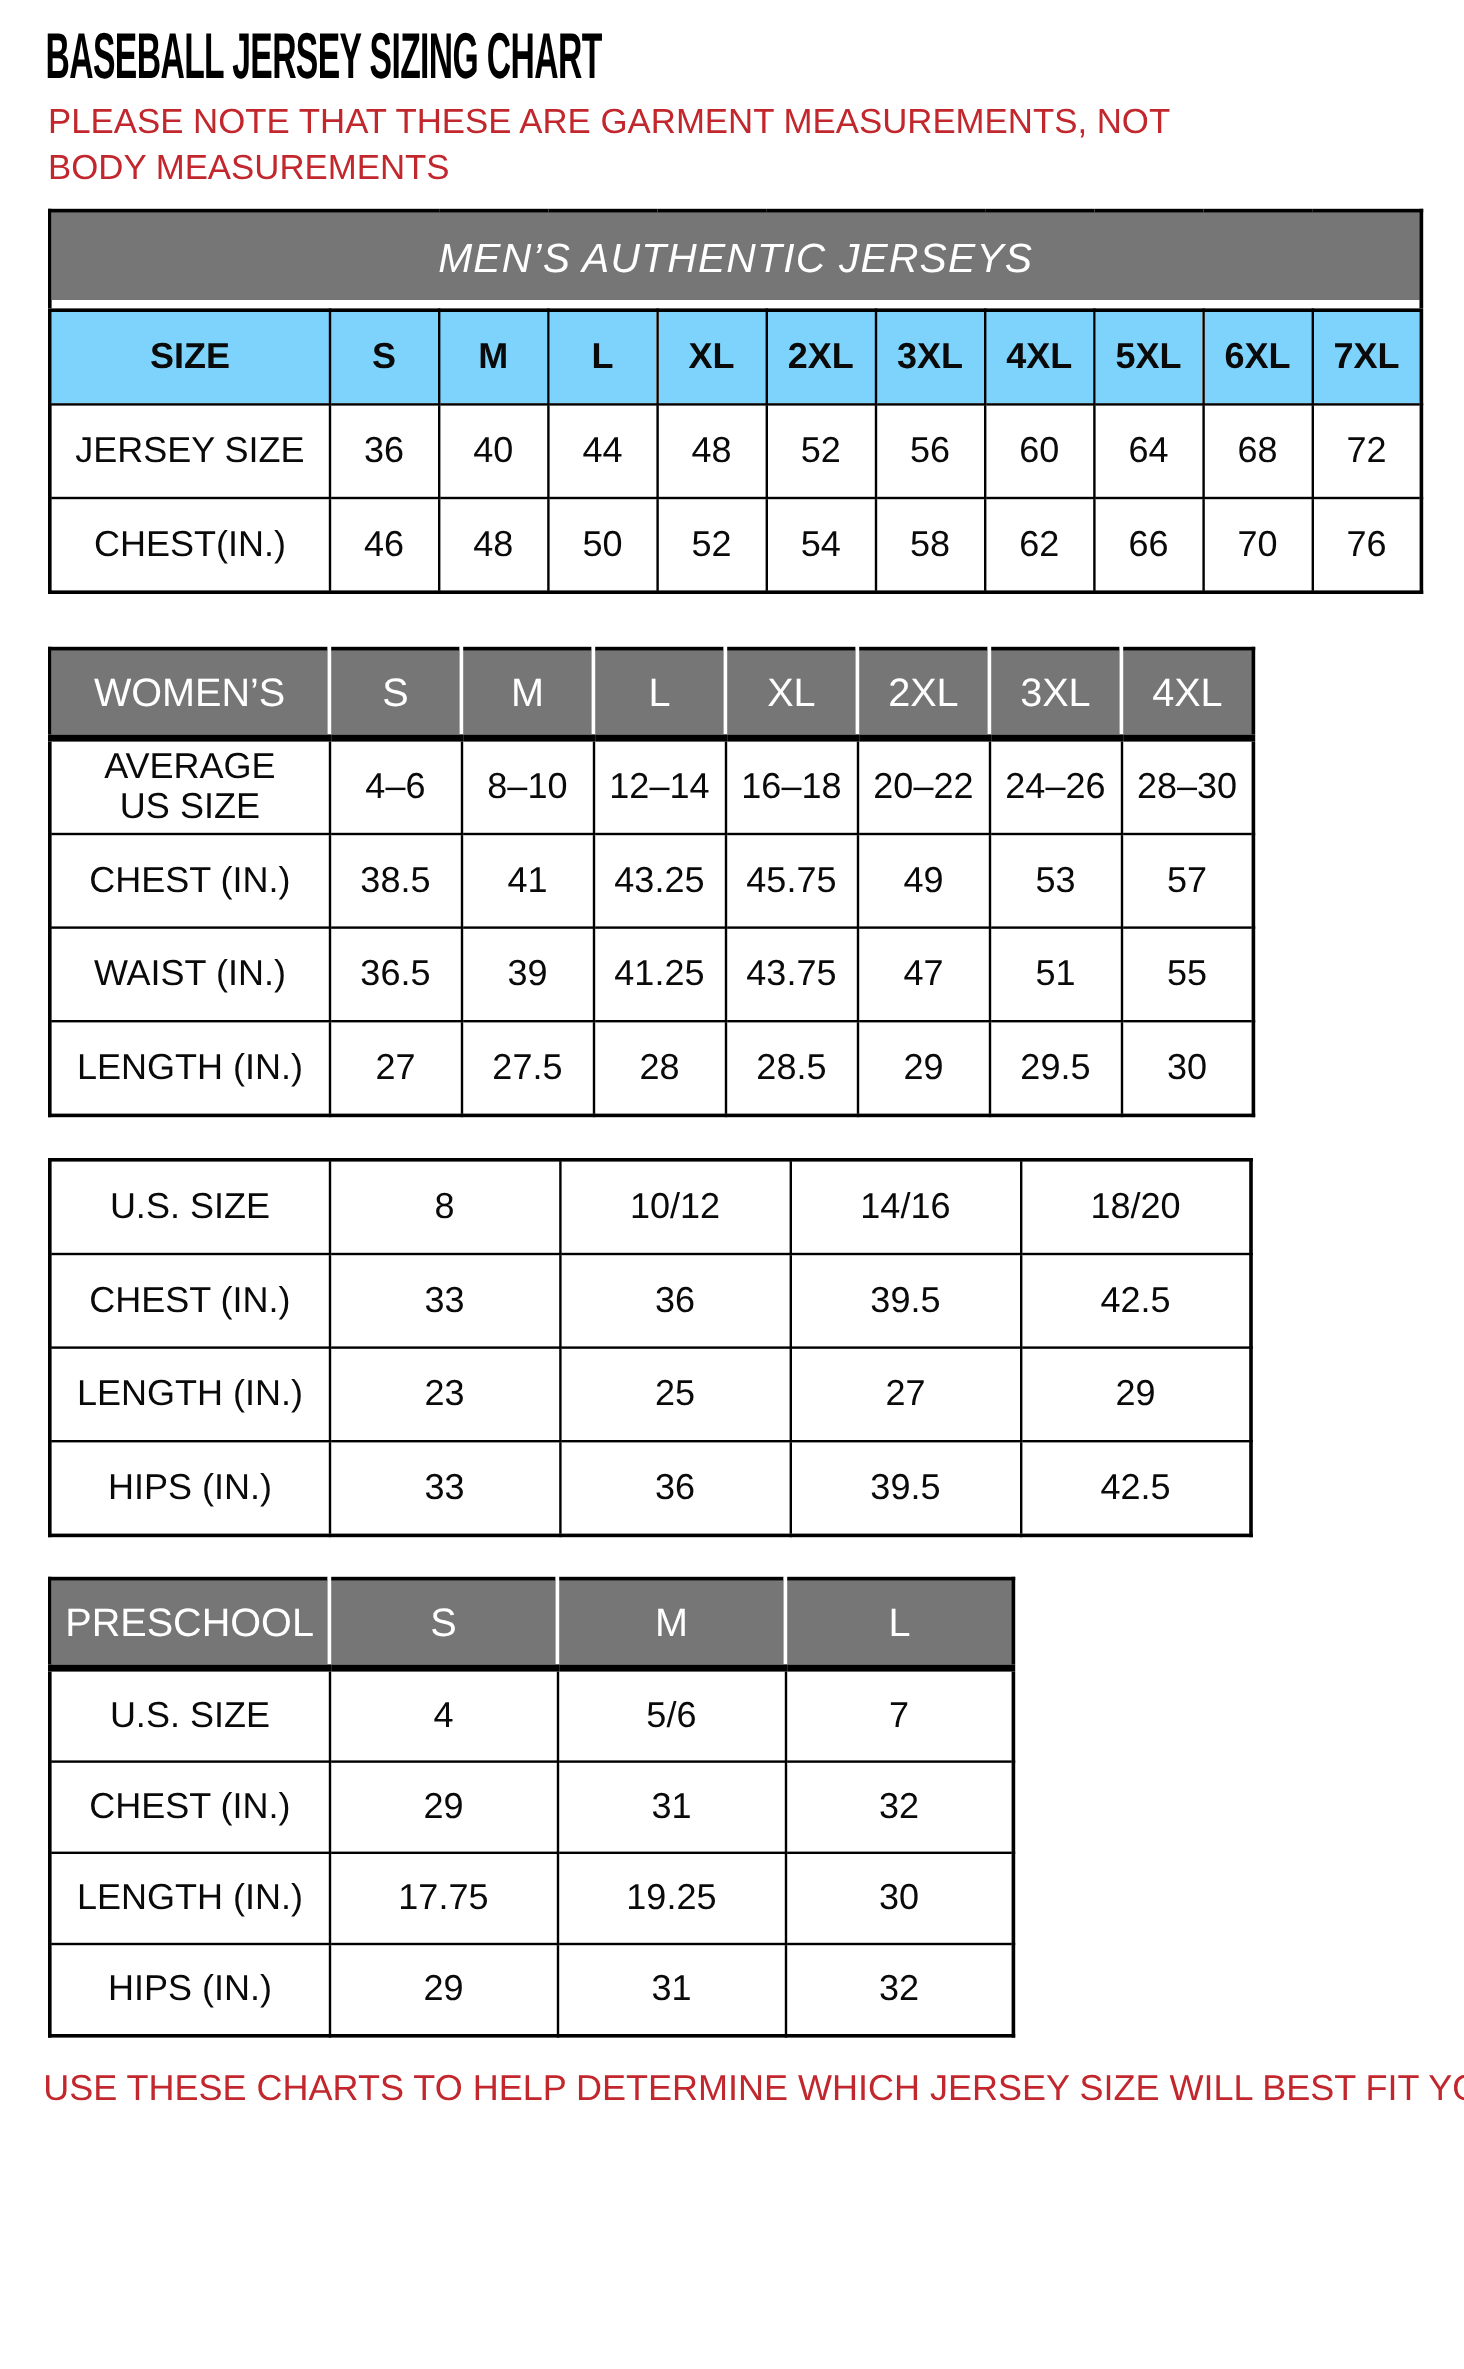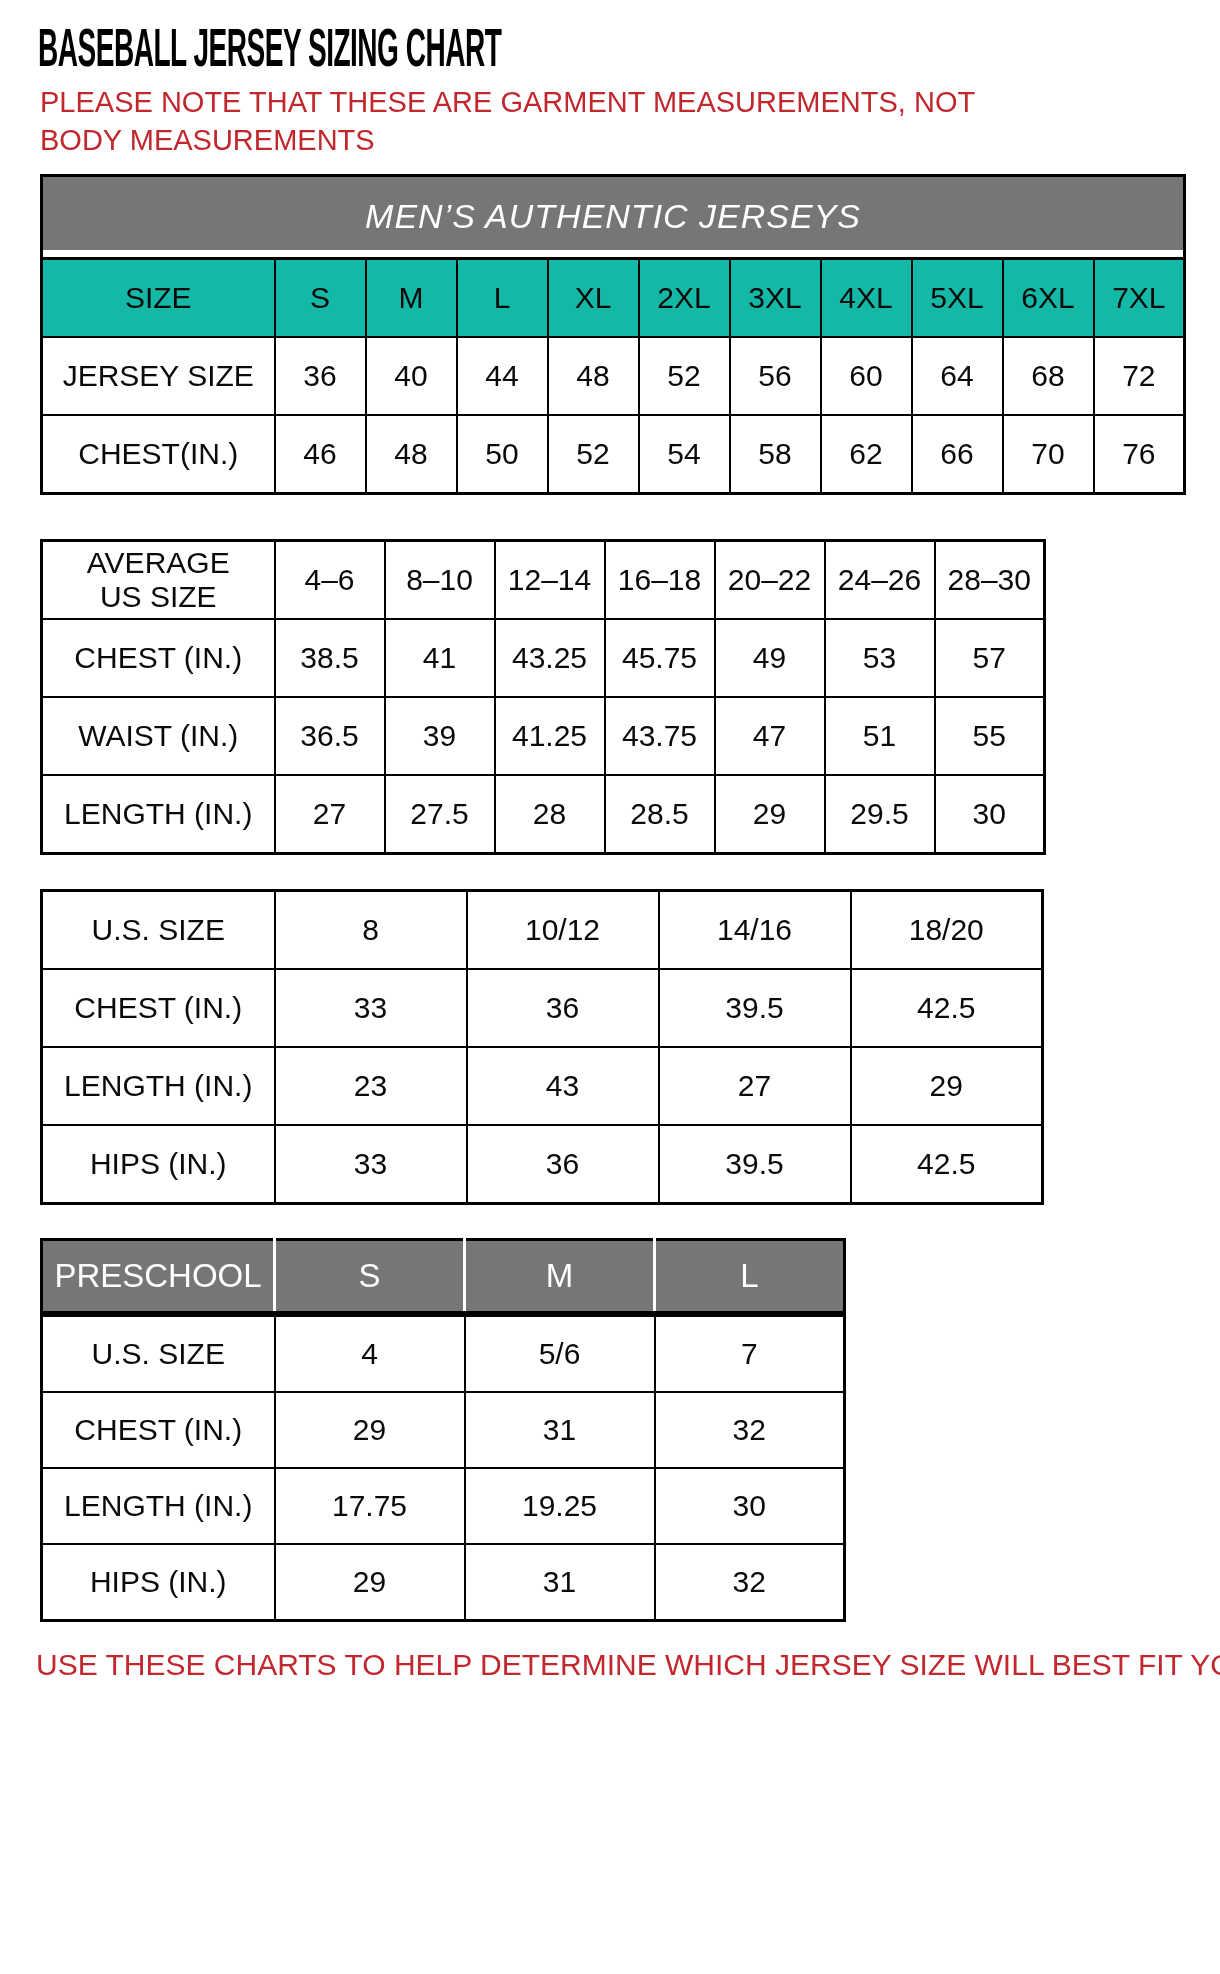--- a/index.html
+++ b/index.html
@@ -69,24 +69,25 @@
     background:var(--header-gray);
     color:#ffffff;
     font-size:34px;
     letter-spacing:1px;
     height:80px;
     border-bottom:3px solid var(--border-black);
     box-shadow:inset 0 -7px 0 0 #ffffff;
     font-style:italic;
   }
   .mens tr.header-row th{
-    background:#14b8a6;
+    background:#7dd3fc;
     color:var(--text-black);
     font-size:30px;
     height:76px;
+    font-weight:bold;
   }
   .mens td{height:76px;}
   .womens td{height:76px;}
   .boys td{height:76px;}
   .preschool td{height:74px;}
   .tbl-mens{width:1143px;margin-top:14px;}
   .tbl-womens{width:1003px;margin-top:44px;}
   .tbl-boys{width:1001px;margin-top:34px;}
   .tbl-preschool{width:803px;margin-top:33px;}
   .footer-note{
@@ -168,20 +169,30 @@
     <col style="width:233px">
     <col style="width:110px">
       <col style="width:110px">
       <col style="width:110px">
       <col style="width:110px">
     <col style="width:110px">
       <col style="width:110px">
       <col style="width:110px">
   </colgroup>
   <tbody>
+      <tr class="header-row">
+        <th class="corner">WOMEN’S</th>
+        <th class="colhead">S</th>
+        <th class="colhead">M</th>
+        <th class="colhead">L</th>
+        <th class="colhead">XL</th>
+        <th class="colhead">2XL</th>
+        <th class="colhead">3XL</th>
+        <th class="colhead">4XL</th>
+      </tr>
       <tr class="data-row">
         <td class="rowlabel">AVERAGE
 US SIZE</td>
         <td class="val">4–6</td>
         <td class="val">8–10</td>
         <td class="val">12–14</td>
         <td class="val">16–18</td>
         <td class="val">20–22</td>
         <td class="val">24–26</td>
         <td class="val">28–30</td>
@@ -238,21 +249,21 @@
       <tr class="data-row">
         <td class="rowlabel">CHEST (IN.)</td>
         <td class="val">33</td>
         <td class="val">36</td>
         <td class="val">39.5</td>
         <td class="val">42.5</td>
       </tr>
       <tr class="data-row">
         <td class="rowlabel">LENGTH (IN.)</td>
         <td class="val">23</td>
-        <td class="val">43</td>
+        <td class="val">25</td>
         <td class="val">27</td>
         <td class="val">29</td>
       </tr>
       <tr class="data-row">
         <td class="rowlabel">HIPS (IN.)</td>
         <td class="val">33</td>
         <td class="val">36</td>
         <td class="val">39.5</td>
         <td class="val">42.5</td>
       </tr>

